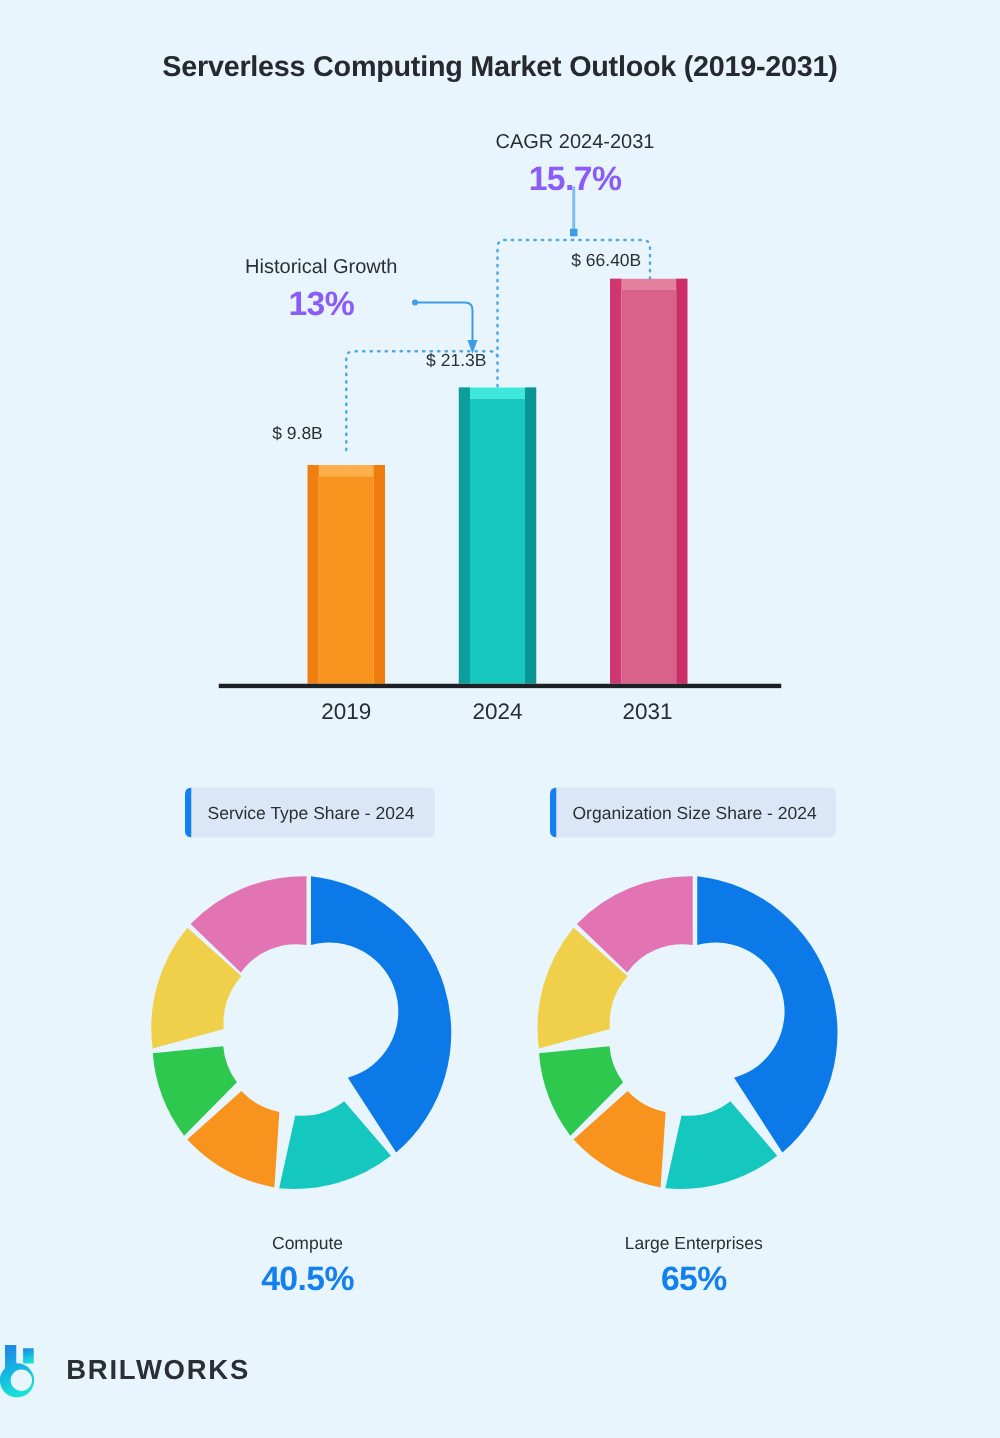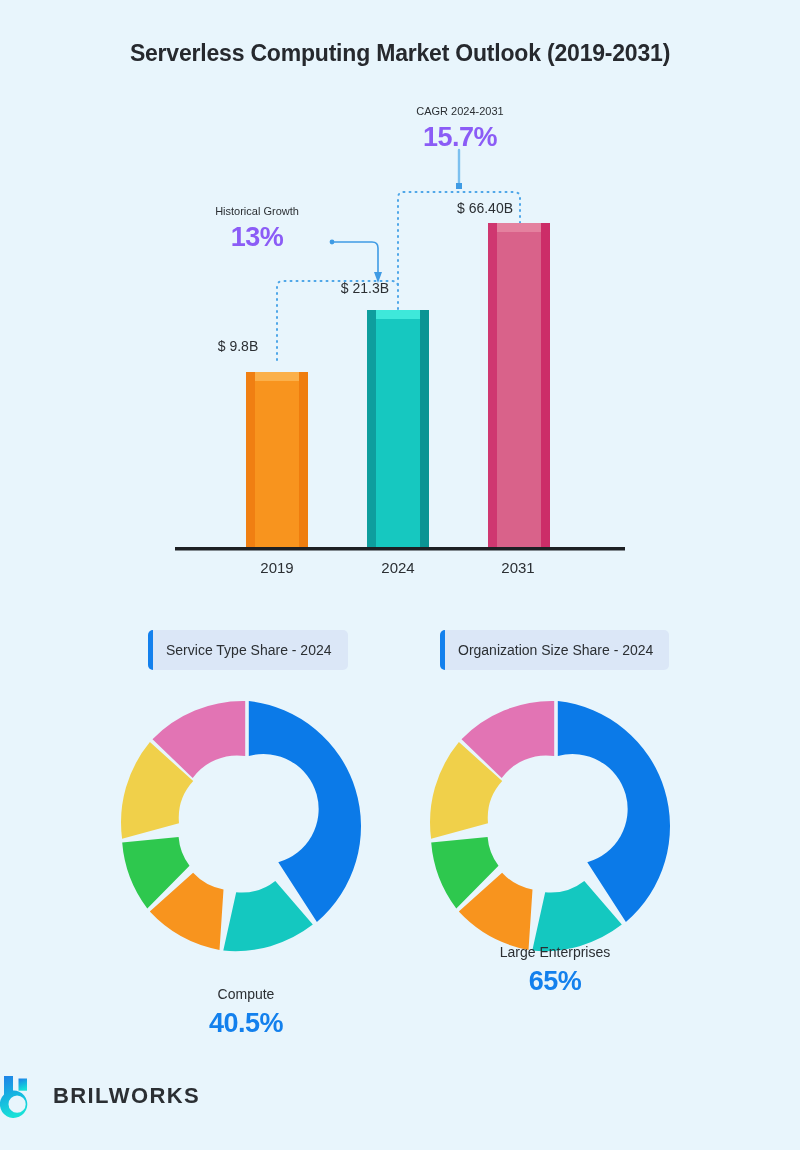--- a/index.html
+++ b/index.html
@@ -48,21 +48,21 @@
     left: 0;
     top: 0;
   }
 
   .annot {
     position: absolute;
     text-align: center;
     line-height: 1.1;
   }
   .annot .annot-label {
-    font-size: 11px;
+    font-size: 16px;
     color: #2b2f33;
     font-weight: 400;
     white-space: nowrap;
   }
   .annot .annot-value {
     font-size: 27px;
     font-weight: 700;
     color: #8b5cf6;
     letter-spacing: -0.5px;
     margin-top: 6px;
@@ -85,21 +85,21 @@
     white-space: nowrap;
     text-align: center;
   }
   #val-2019 { left: 188px; top: 243px; width: 100px; }
   #val-2024 { left: 315px; top: 185px; width: 100px; }
   #val-2031 { left: 425px; top: 105px; width: 120px; }
 
   .axis-label {
     position: absolute;
     top: 464px;
-    font-size: 15px;
+    font-size: 18px;
     color: #2b2f33;
     text-align: center;
     width: 90px;
   }
   #axl-2019 { left: 232px; }
   #axl-2024 { left: 353px; }
   #axl-2031 { left: 473px; }
 
   
   .chip {
@@ -146,21 +146,21 @@
     color: #2b2f33;
   }
   .donut-caption .dc-value {
     font-size: 27px;
     font-weight: 700;
     color: #1380ed;
     letter-spacing: -0.5px;
     margin-top: 5px;
   }
   #cap-left { left: 96px; top: 975px; }
-  #cap-right { left: 405px; top: 933px; }
+  #cap-right { left: 405px; top: 975px; }
 
   
   .logo {
     position: absolute;
     left: 0;
     top: 1074px;
     width: 800px;
     display: flex;
     align-items: center;
     gap: 11px;

